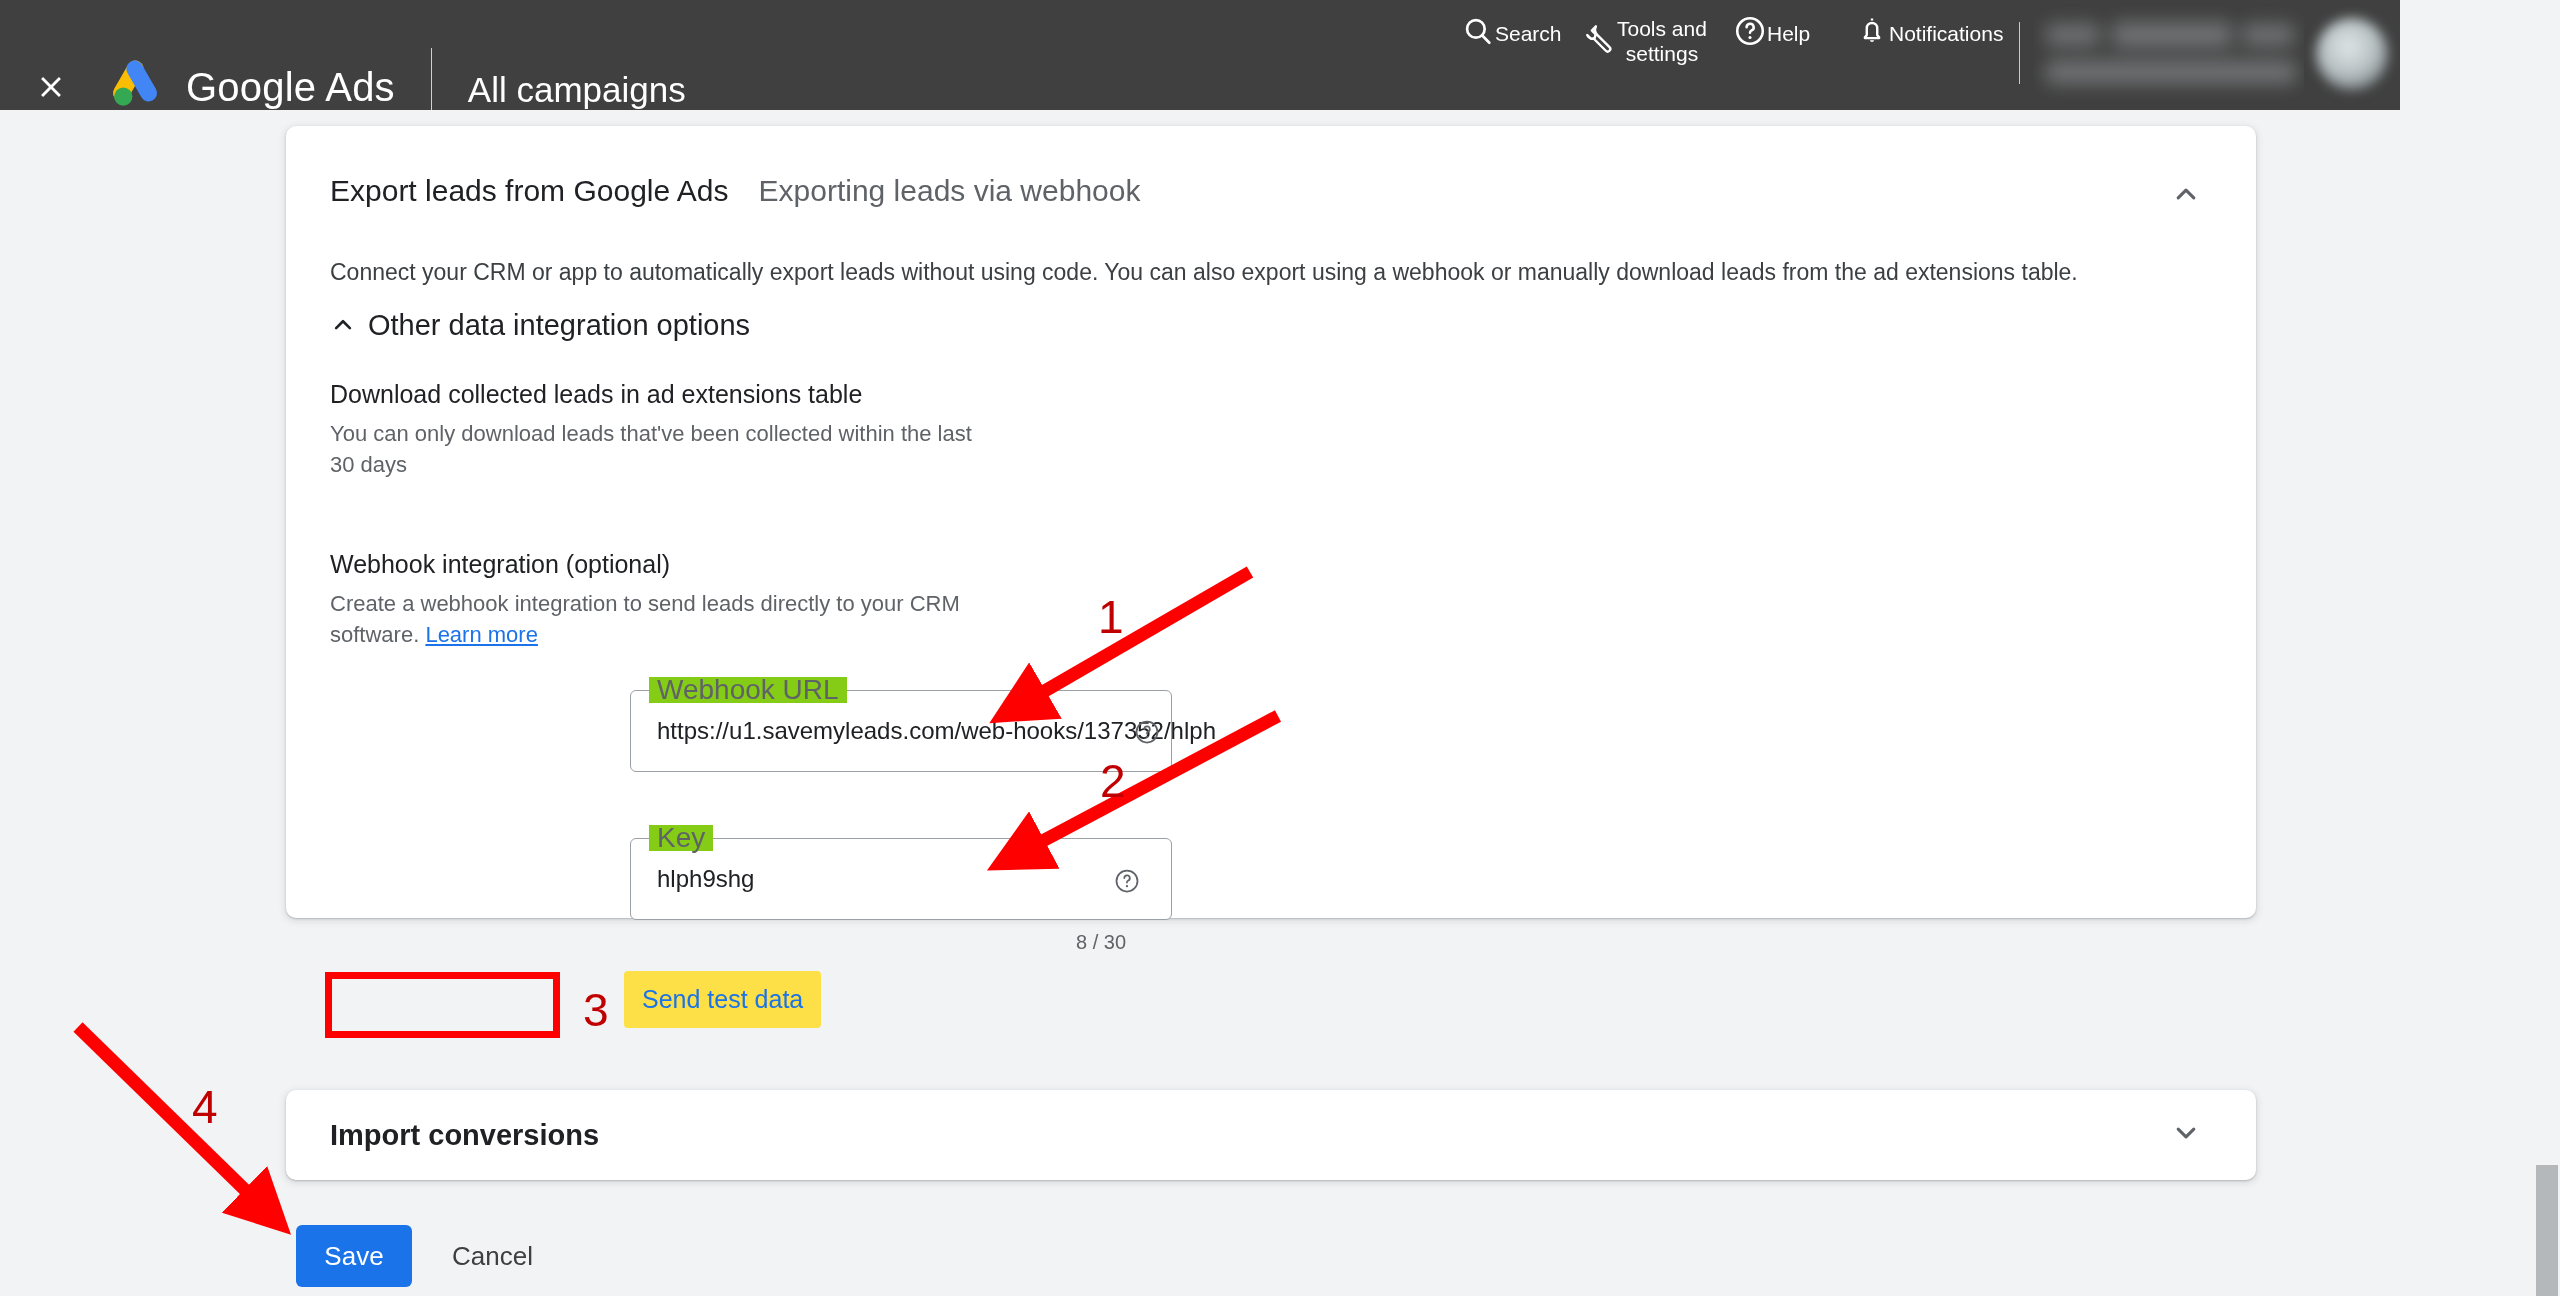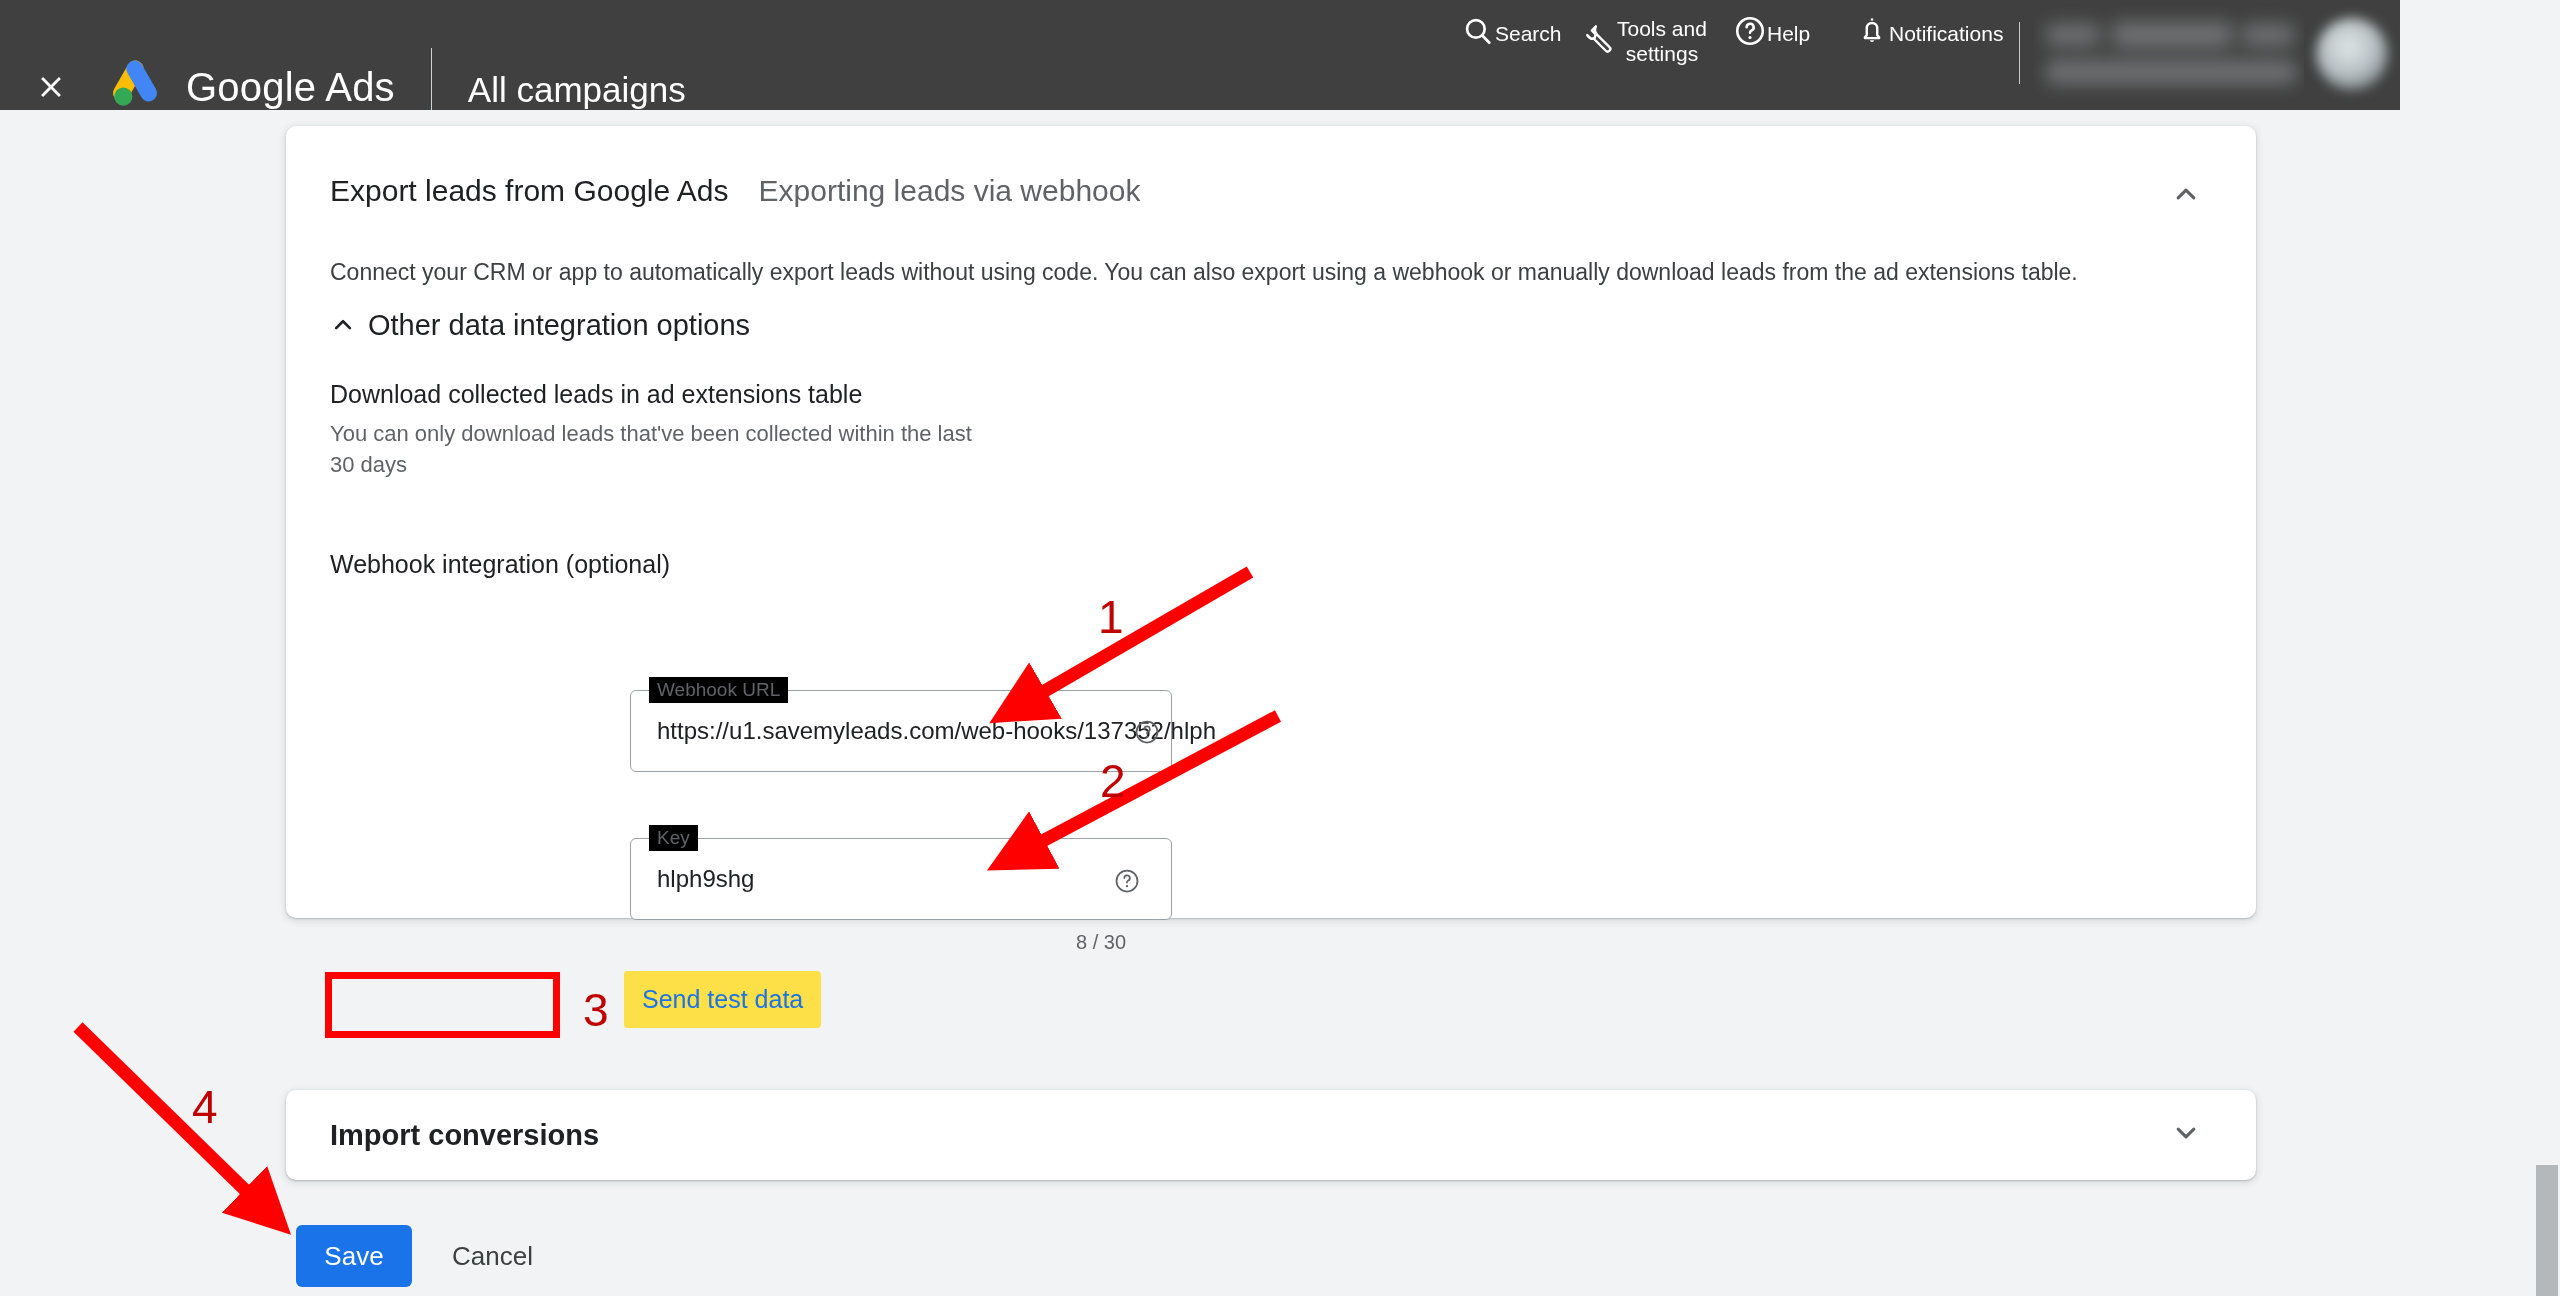--- a/index.html
+++ b/index.html
@@ -137,22 +137,22 @@
 
   
   .tf {
     position: absolute; left: 344px;
     width: 542px; height: 82px;
     border: 1px solid #9aa0a6; border-radius: 6px;
     background: #fff;
   }
   .tf .legend {
     position: absolute; left: 18px; top: -14px;
-    background: #000000; padding: 0 8px;
-    font-size: 19px; color: #5f6368; line-height: 26px;
+    background: #84cc16; padding: 0 8px;
+    font-size: 28px; color: #5f6368; line-height: 26px;
   }
   .tf .val {
     position: absolute; left: 26px; top: 26px;
     font-size: 24px; color: #202124; white-space: nowrap;
   }
   .tf .help {
     position: absolute; width: 32px; height: 32px;
     display: flex; align-items: center; justify-content: center; cursor: pointer;
   }
   #tf-url { top: 564px; }
@@ -346,20 +346,24 @@
           <path d="M6.5 14.5 12 9l5.5 5.5" fill="none" stroke="#202124" stroke-width="2.1" stroke-linecap="round" stroke-linejoin="round"></path>
         </svg>
       </span>
       <span class="txt">Other data integration options</span>
     </div>
 
     <div class="sub-h" id="dl-title">Download collected leads in ad extensions table</div>
     <div class="sub-p" id="dl-desc">You can only download leads that've been collected within the last 30 days</div>
 
     <div class="sub-h" id="wh-title">Webhook integration (optional)</div>
+    <div class="sub-p" id="wh-desc">
+      <span>Create a webhook integration to send leads directly to your CRM software.</span>
+      <span class="link">Learn more</span>
+    </div>
 
     <div class="tf" id="tf-url">
       <span class="legend">Webhook URL</span>
       <span class="val">https://u1.savemyleads.com/web-hooks/137352/hlph</span>
       <span class="help">
         <svg width="28" height="28" viewBox="0 0 24 24">
           <circle cx="12" cy="12" r="9" fill="none" stroke="#5f6368" stroke-width="1.5"></circle>
           <path d="M9.7 9.5a2.35 2.35 0 1 1 3.1 2.3c-.65.28-.85.75-.85 1.5" fill="none" stroke="#5f6368" stroke-width="1.5" stroke-linecap="round"></path>
           <circle cx="12" cy="16.4" r="1" fill="#5f6368"></circle>
         </svg>

